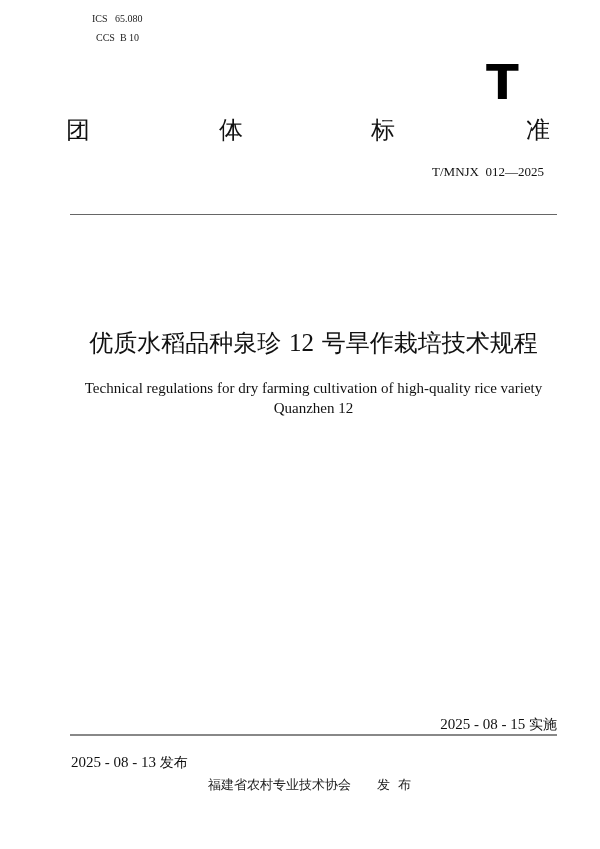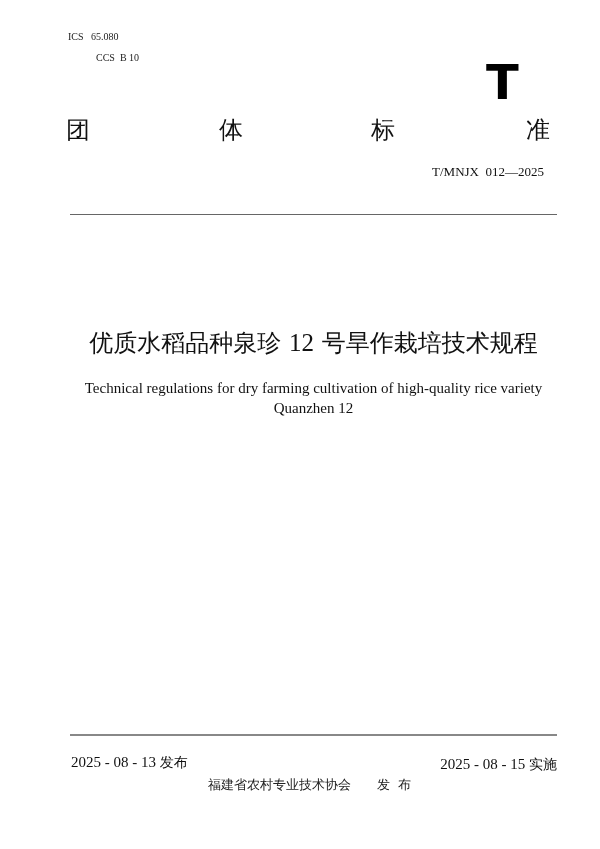--- a/index.html
+++ b/index.html
@@ -17,22 +17,22 @@
     }
     .abs { position: absolute; }
 
     .cls-line {
       left: 68px;
       font-size: 10px;
       line-height: 12px;
       color: #222;
       white-space: pre;
     }
-    .cls-ics { top: 31px; }
-    .cls-ccs { top: 52px; padding-left: 28px; }
+    .cls-ics { top: 13px; margin-left: 24px; }
+    .cls-ccs { top: 32px; padding-left: 28px; }
 
     .big-t {
       left: 486px;
       top: 58px;
       font-family: "DejaVu Sans", "Liberation Sans", sans-serif;
       font-weight: bold;
       font-size: 48px;
       line-height: 48px;
       color: #000;
     }
@@ -99,21 +99,20 @@
       font-size: 15px;
       line-height: 18px;
       white-space: pre;
     }
     .date-impl {
       right: 43px;
       top: 715px;
       font-size: 15px;
       line-height: 18px;
       white-space: pre;
-      margin-top: 40px;
     }
     .cn-inline {
       font-family: "DejaVu Sans", "Liberation Sans", sans-serif;
       font-size: 14px;
     }
 
     .publisher {
       left: 0;
       width: 627px;
       top: 776px;

